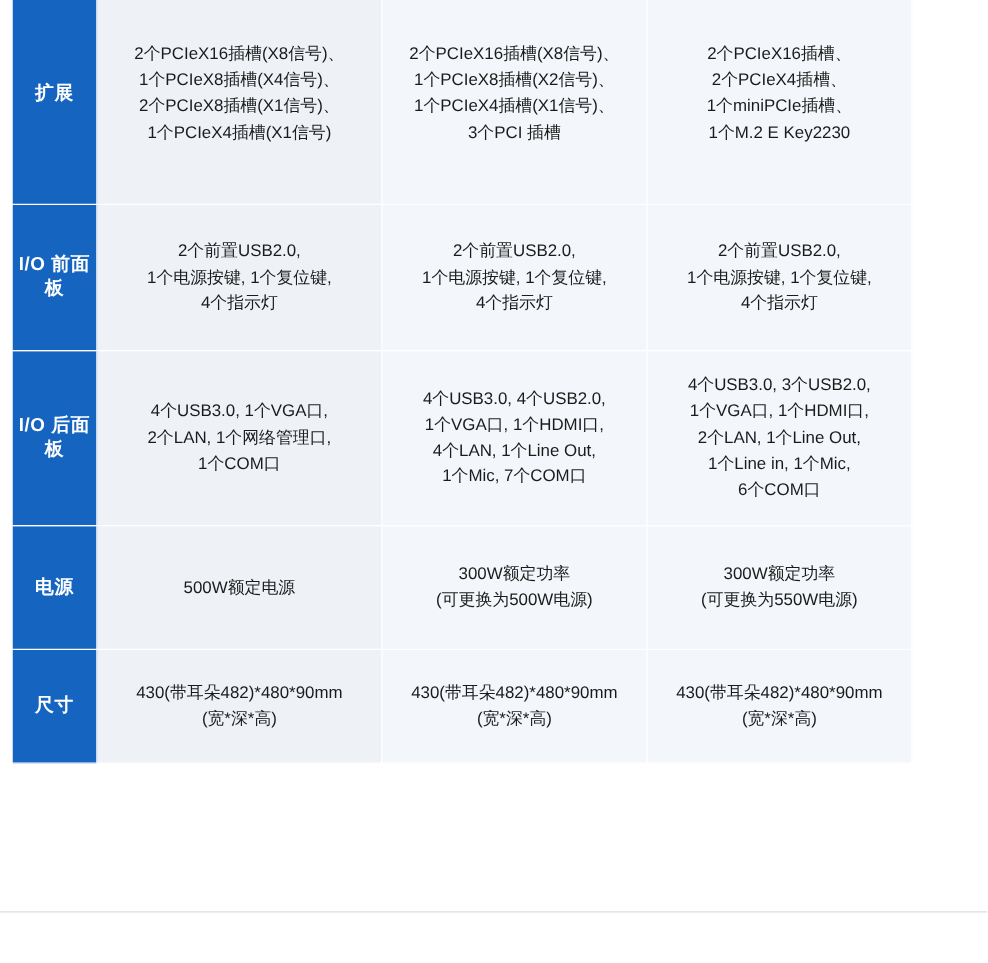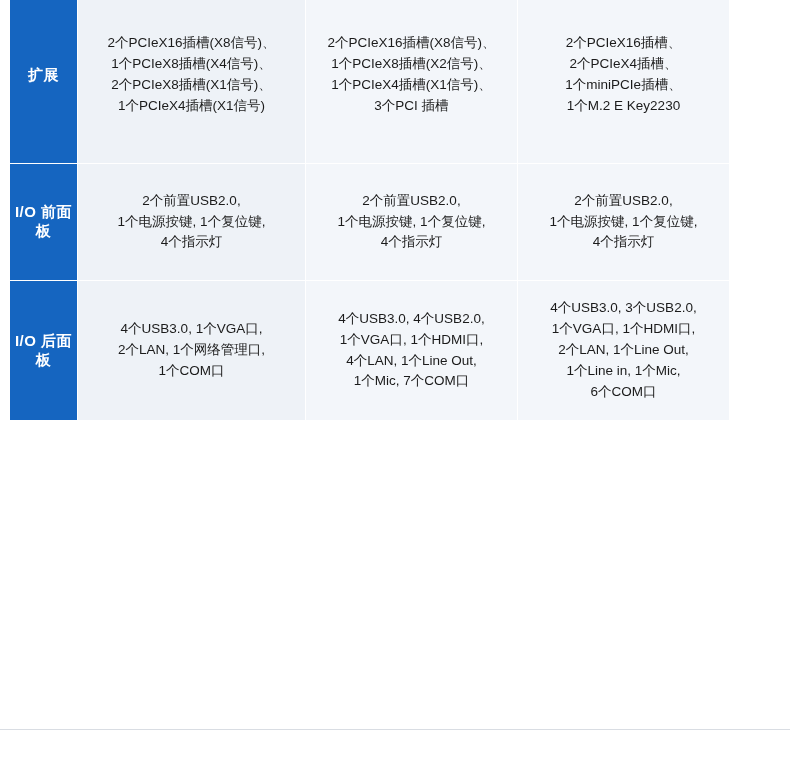--- a/index.html
+++ b/index.html
@@ -127,16 +127,33 @@
         <td class="cell alt">4个USB3.0, 4个USB2.0,
 1个VGA口, 1个HDMI口,
 4个LAN, 1个Line Out,
 1个Mic, 7个COM口</td>
         <td class="cell alt">4个USB3.0, 3个USB2.0,
 1个VGA口, 1个HDMI口,
 2个LAN, 1个Line Out,
 1个Line in, 1个Mic,
 6个COM口</td>
       </tr>
+      <tr class="row-pwr">
+        <td class="label">电源</td>
+        <td class="cell">500W额定电源</td>
+        <td class="cell alt">300W额定功率
+(可更换为500W电源)</td>
+        <td class="cell alt">300W额定功率
+(可更换为550W电源)</td>
+      </tr>
+      <tr class="row-dim">
+        <td class="label">尺寸</td>
+        <td class="cell">430(带耳朵482)*480*90mm
+(宽*深*高)</td>
+        <td class="cell alt">430(带耳朵482)*480*90mm
+(宽*深*高)</td>
+        <td class="cell alt">430(带耳朵482)*480*90mm
+(宽*深*高)</td>
+      </tr>
     </tbody>
   </table>
   <div class="bottom-rule"></div>
 </div>
 
 </body></html>

